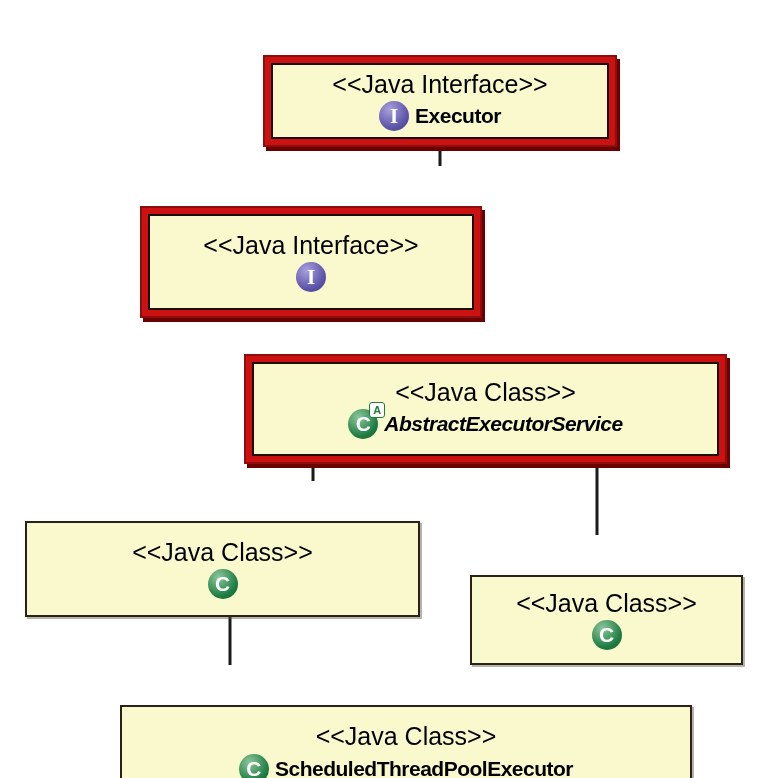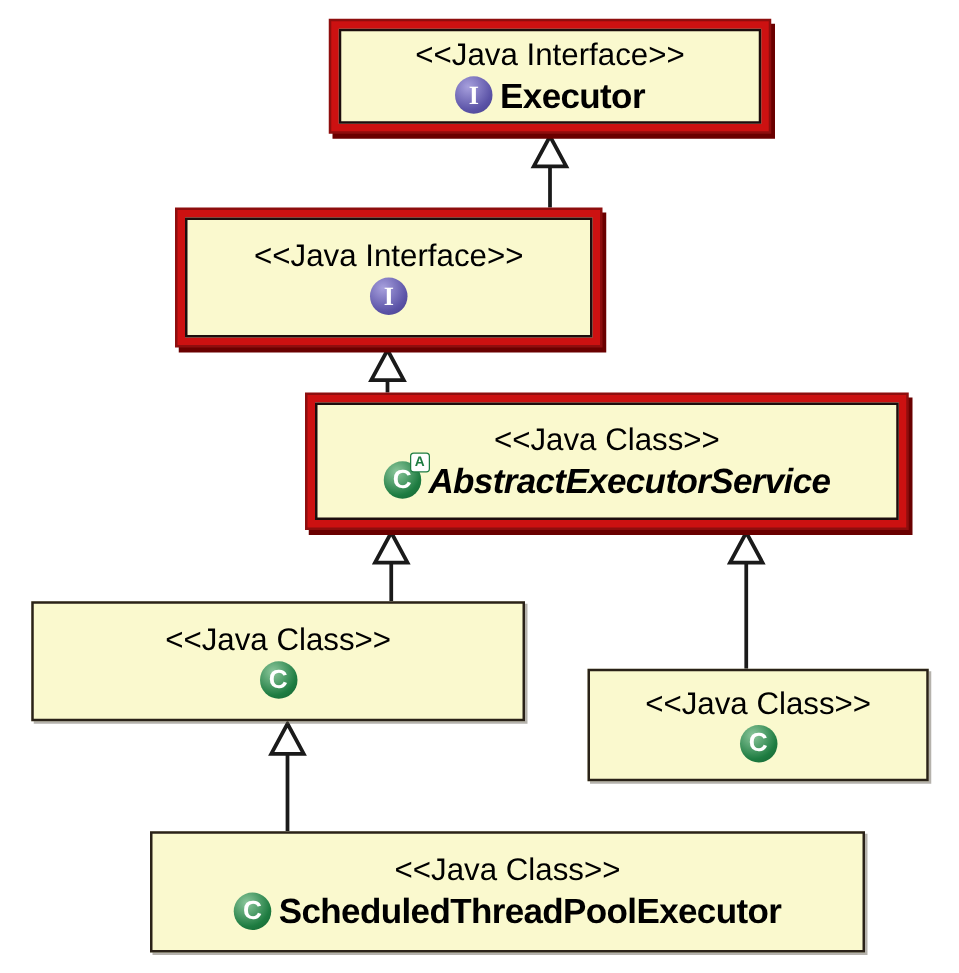--- a/index.html
+++ b/index.html
@@ -26,20 +26,21 @@
     z-index: 2;
     box-sizing: border-box;
     background: var(--node-fill, #faf9ce);
     border: 2px solid var(--node-border, #2a2218);
     display: flex;
     flex-direction: column;
     align-items: center;
     justify-content: center;
     gap: 3px;
     box-shadow: 2px 2px 0 rgba(90, 85, 70, 0.45);
+    margin-top: 40px;
   }
   .node.highlight {
     border: 2px solid #1c0d0d;
     box-shadow:
       0 0 0 6px var(--highlight-red, #cc1111),
       0 0 0 8px var(--highlight-dark-red, #8e0e0e),
       3px 4px 0 8px #6a0000;
   }
   .stereotype {
     font-size: 25px;
@@ -47,21 +48,21 @@
     color: var(--text-black, #000);
     white-space: nowrap;
   }
   .name-row {
     display: flex;
     align-items: center;
     gap: 6px;
     white-space: nowrap;
   }
   .name {
-    font-size: 28px;
+    font-size: 21px;
     font-weight: bold;
     letter-spacing: -0.5px;
     color: var(--text-black, #000);
     line-height: 1.05;
   }
   .name.italic {
     font-style: italic;
   }
   .icon {
     position: relative;

